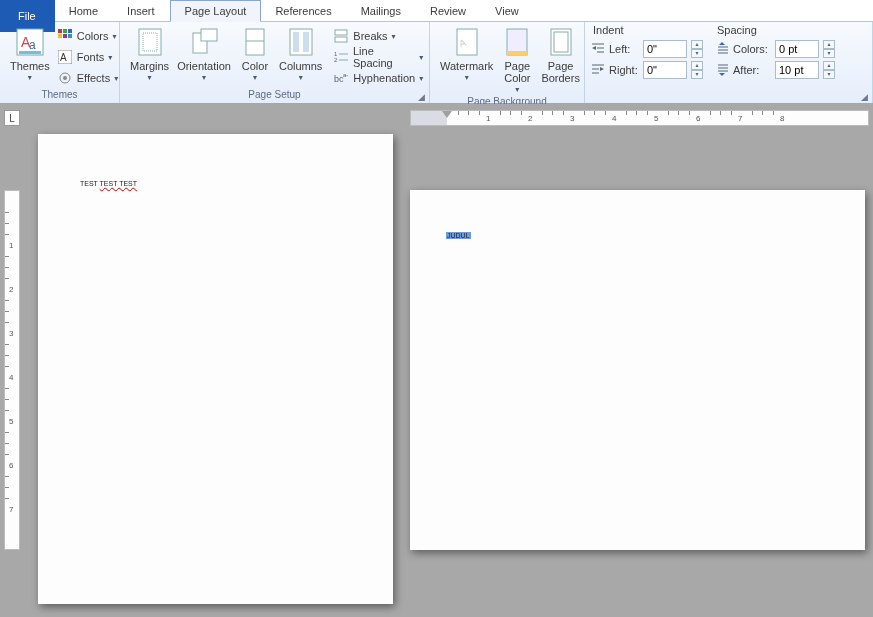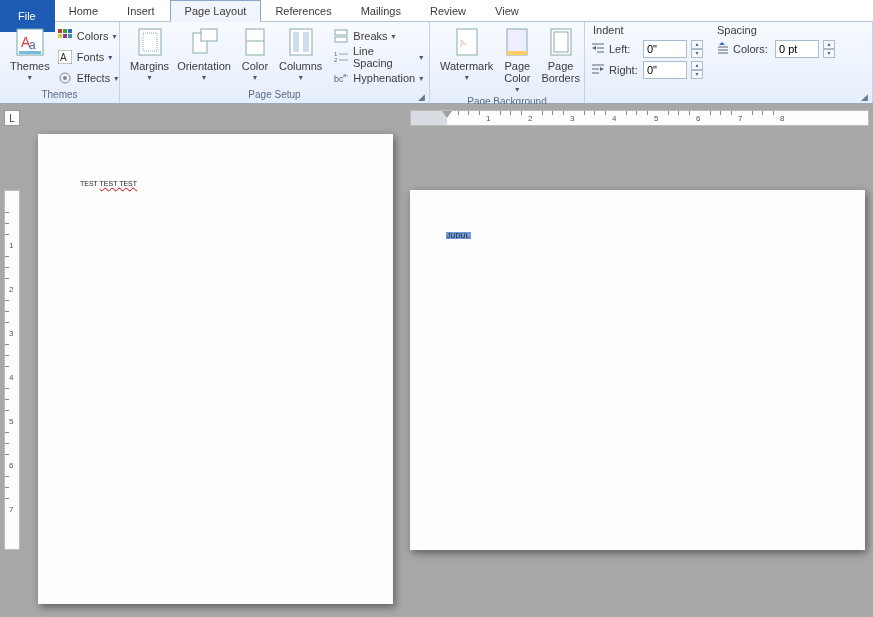--- a/index.html
+++ b/index.html
@@ -300,20 +300,36 @@
                 <polygon points="7,0 4,3 10,3" fill="#36c"></polygon>
               </svg>
             </span>
           <span style="width:38px">Colors:</span>
           <input value="0 pt" style="">
           <div class="spinbtns">
               <div>▴</div>
               <div>▾</div>
             </div>
         </div>
+        <div class="spin">
+          <span class="mic">
+              <svg width="14" height="14">
+                <line x1="3" y1="2" x2="13" y2="2" stroke="#567"></line>
+                <line x1="3" y1="5" x2="13" y2="5" stroke="#567"></line>
+                <line x1="3" y1="8" x2="13" y2="8" stroke="#567"></line>
+                <polygon points="7,13 4,10 10,10" fill="#36c"></polygon>
+              </svg>
+            </span>
+          <span style="width:38px">After:</span>
+          <input value="10 pt" style="">
+          <div class="spinbtns">
+              <div>▴</div>
+              <div>▾</div>
+            </div>
+        </div>
       </div>
     </div>
     <div class="launcher">◢</div>
   </div>
 </div>
 
 <div class="docwrap">
   <div class="tabsel">
       <span>L</span>
     </div>

